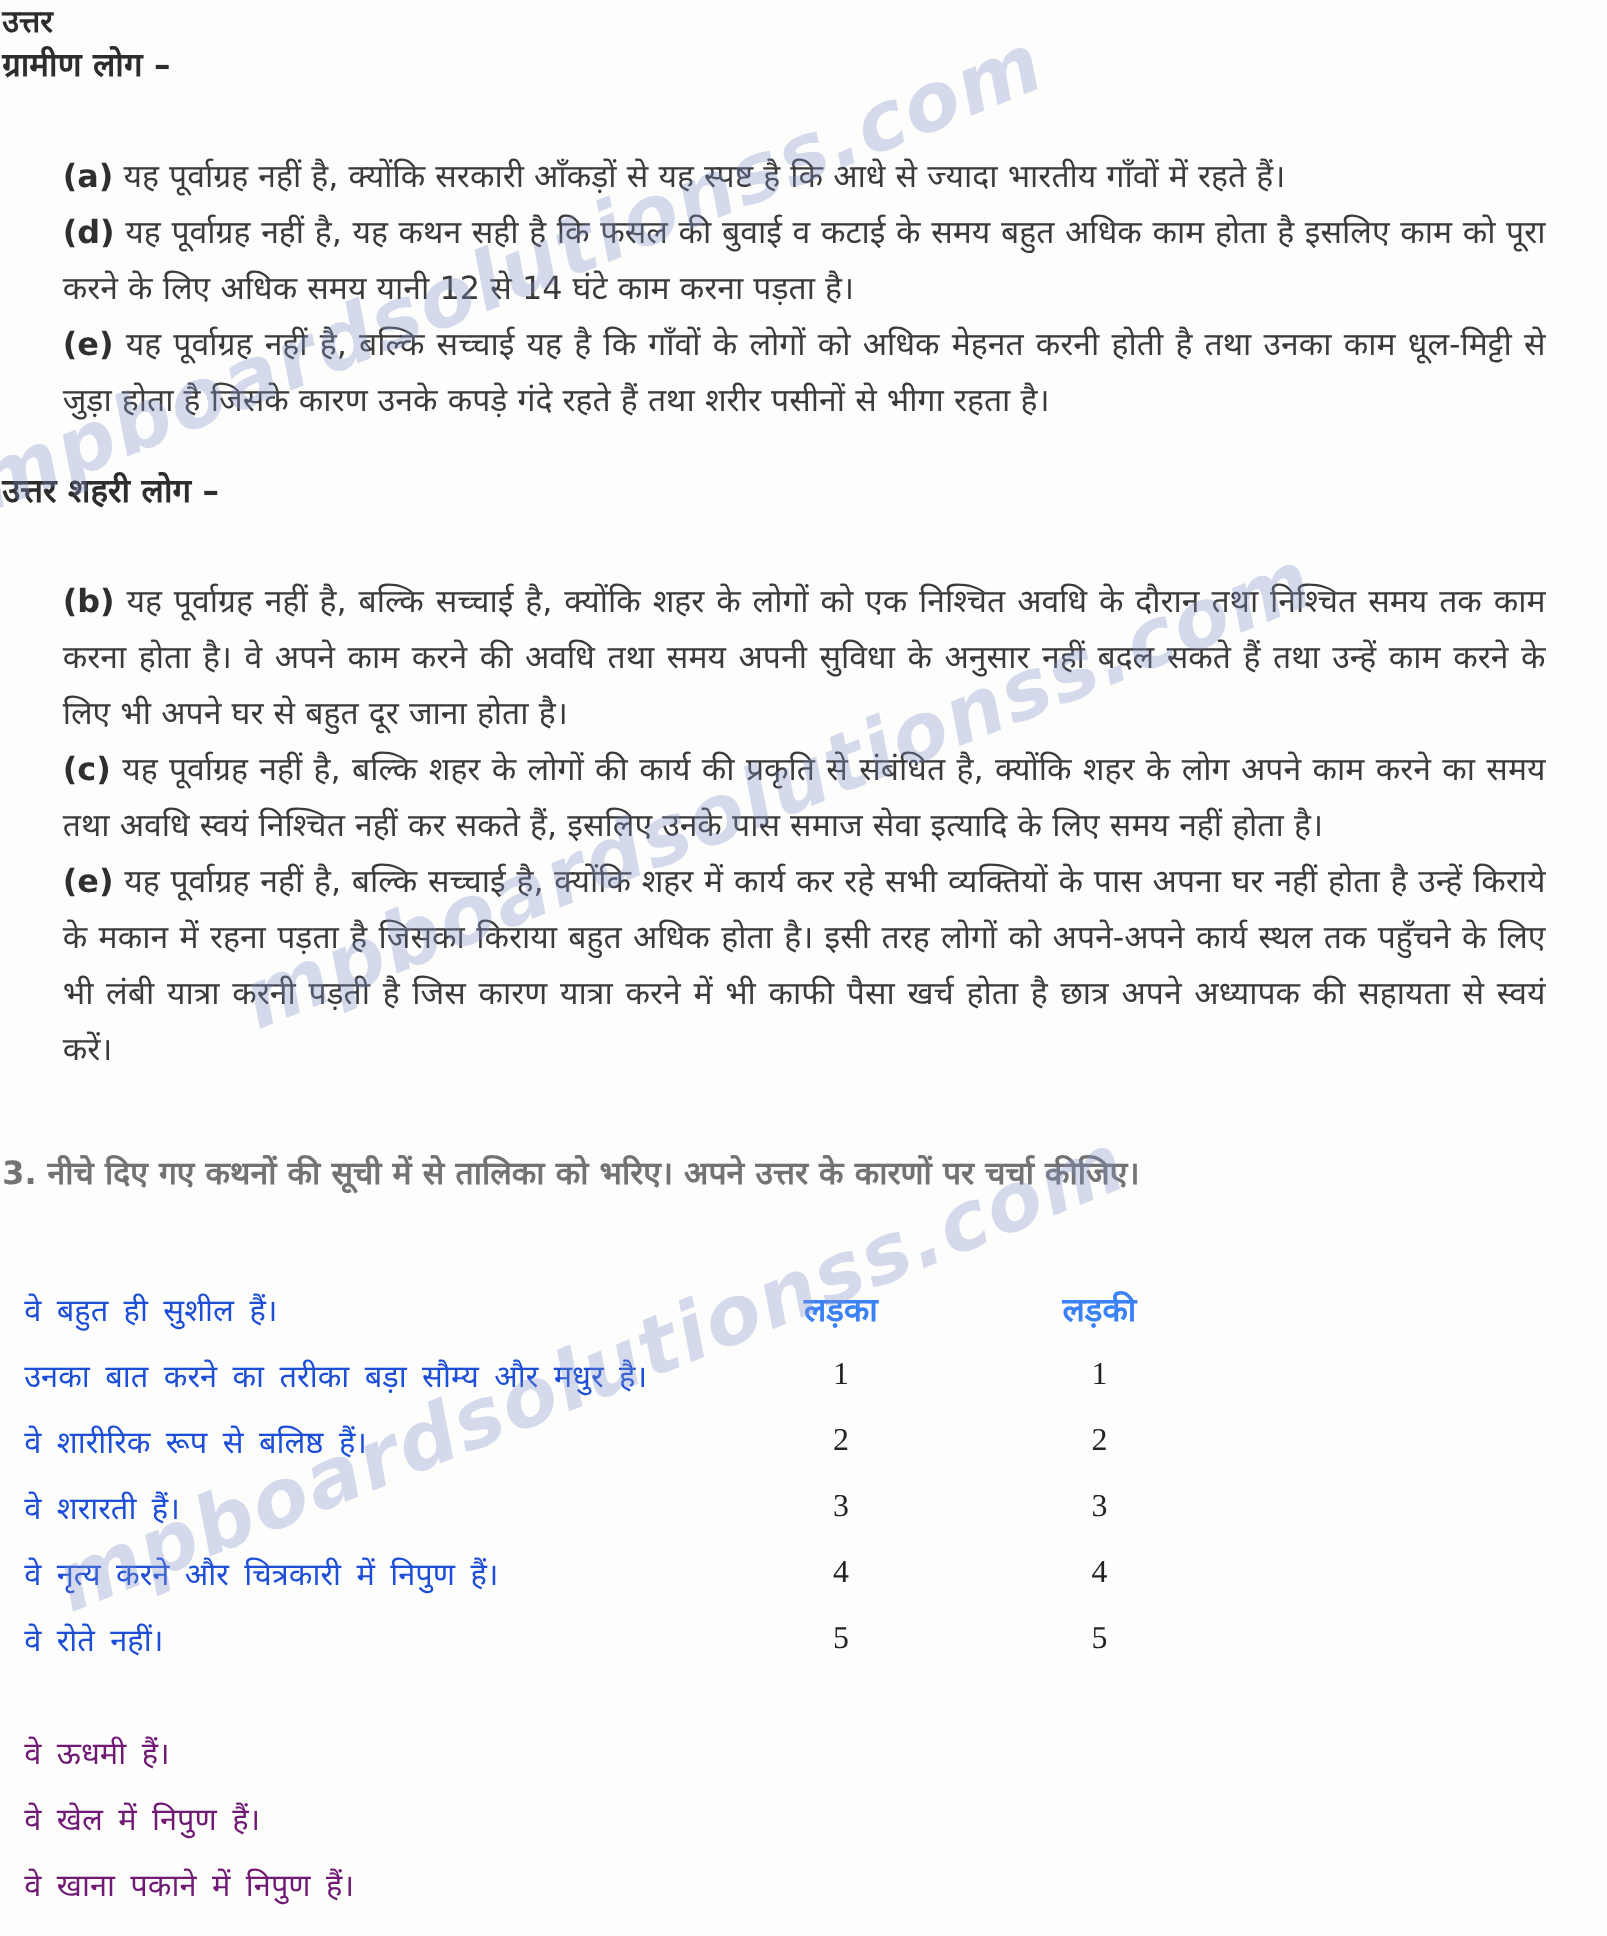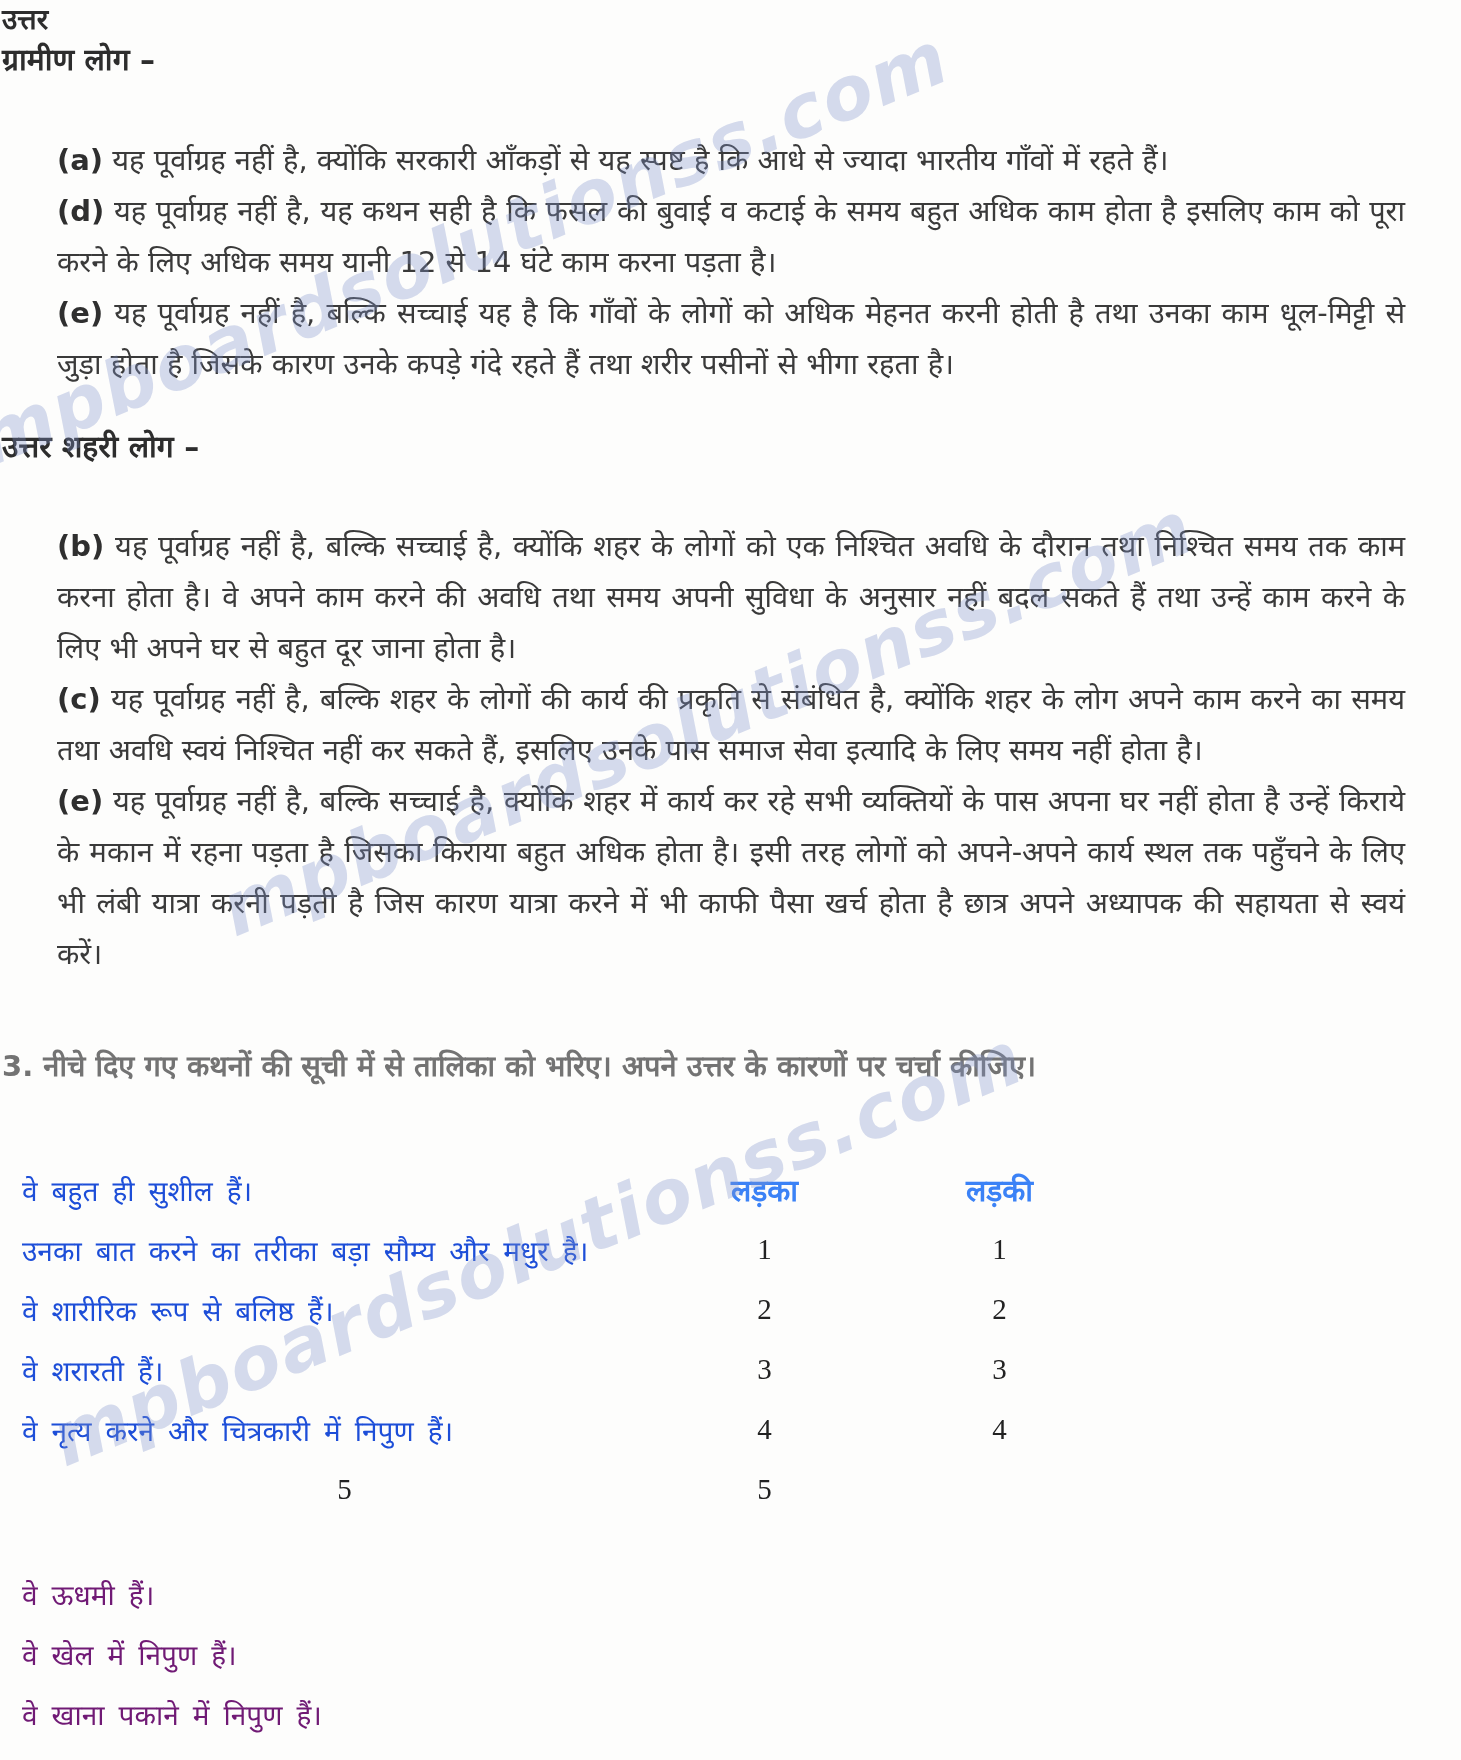--- a/index.html
+++ b/index.html
@@ -174,20 +174,21 @@
         <div class="num-cell">3</div>
       </div>
 
       <div class="stmt-row">
         <div class="stmt-cell">वे नृत्य करने और चित्रकारी में निपुण हैं।</div>
         <div class="num-cell">4</div>
         <div class="num-cell">4</div>
       </div>
 
       <div class="stmt-row">
+        <div class="stmt-cell">वे रोते नहीं।</div>
         <div class="num-cell">5</div>
         <div class="num-cell">5</div>
       </div>
 
     </div>
 
     <div class="extra-list">
       <div class="extra-item">वे ऊधमी हैं।</div>
       <div class="extra-item">वे खेल में निपुण हैं।</div>
       <div class="extra-item">वे खाना पकाने में निपुण हैं।</div>

